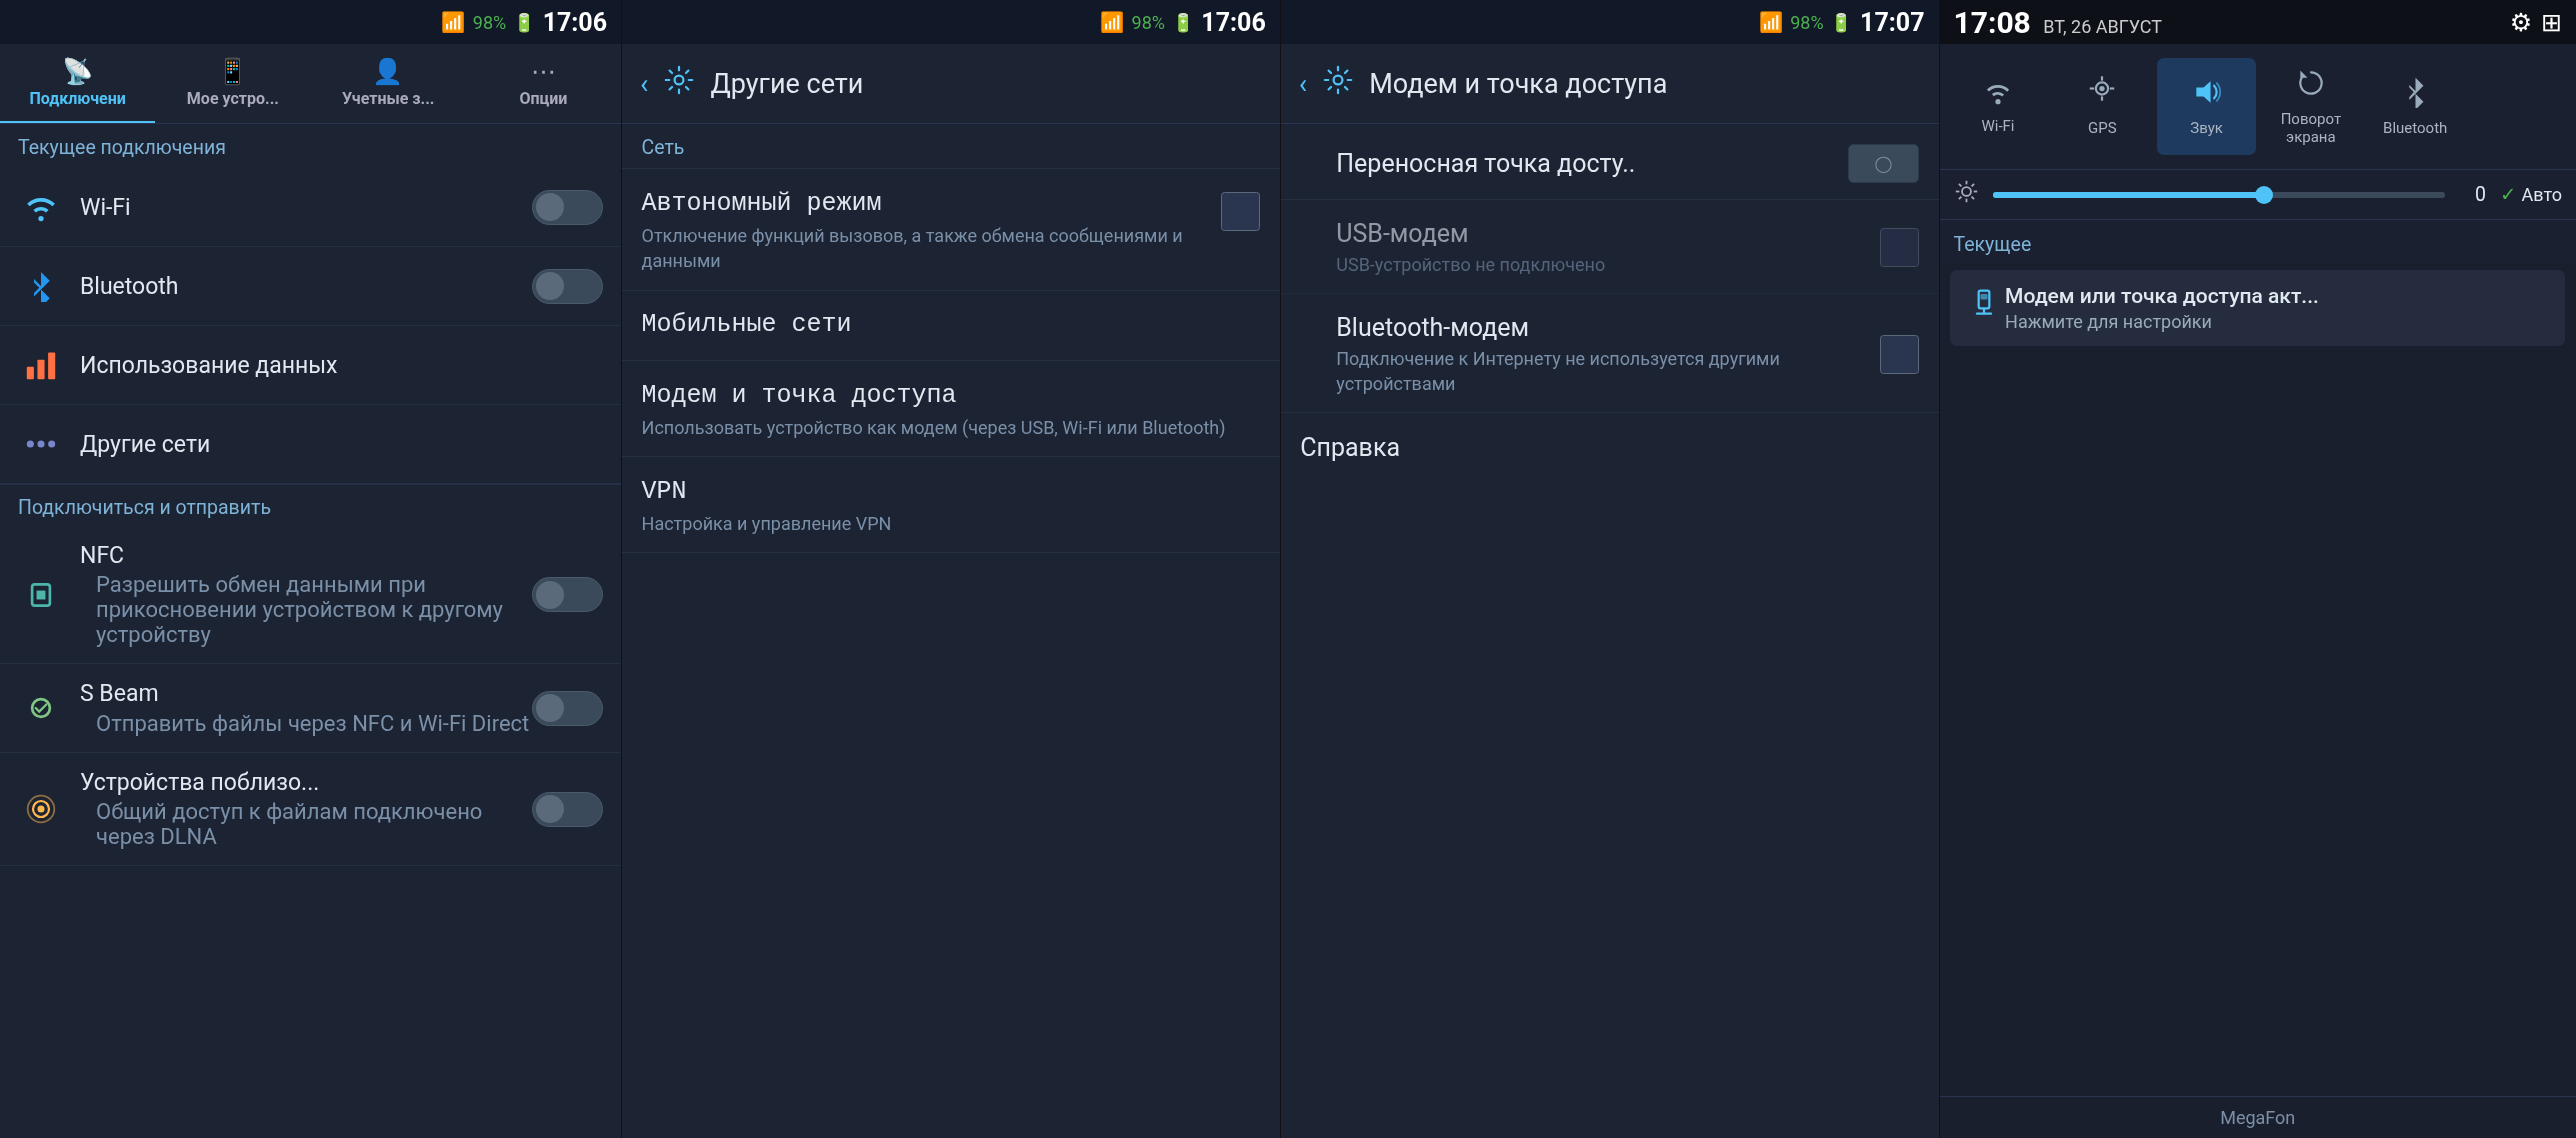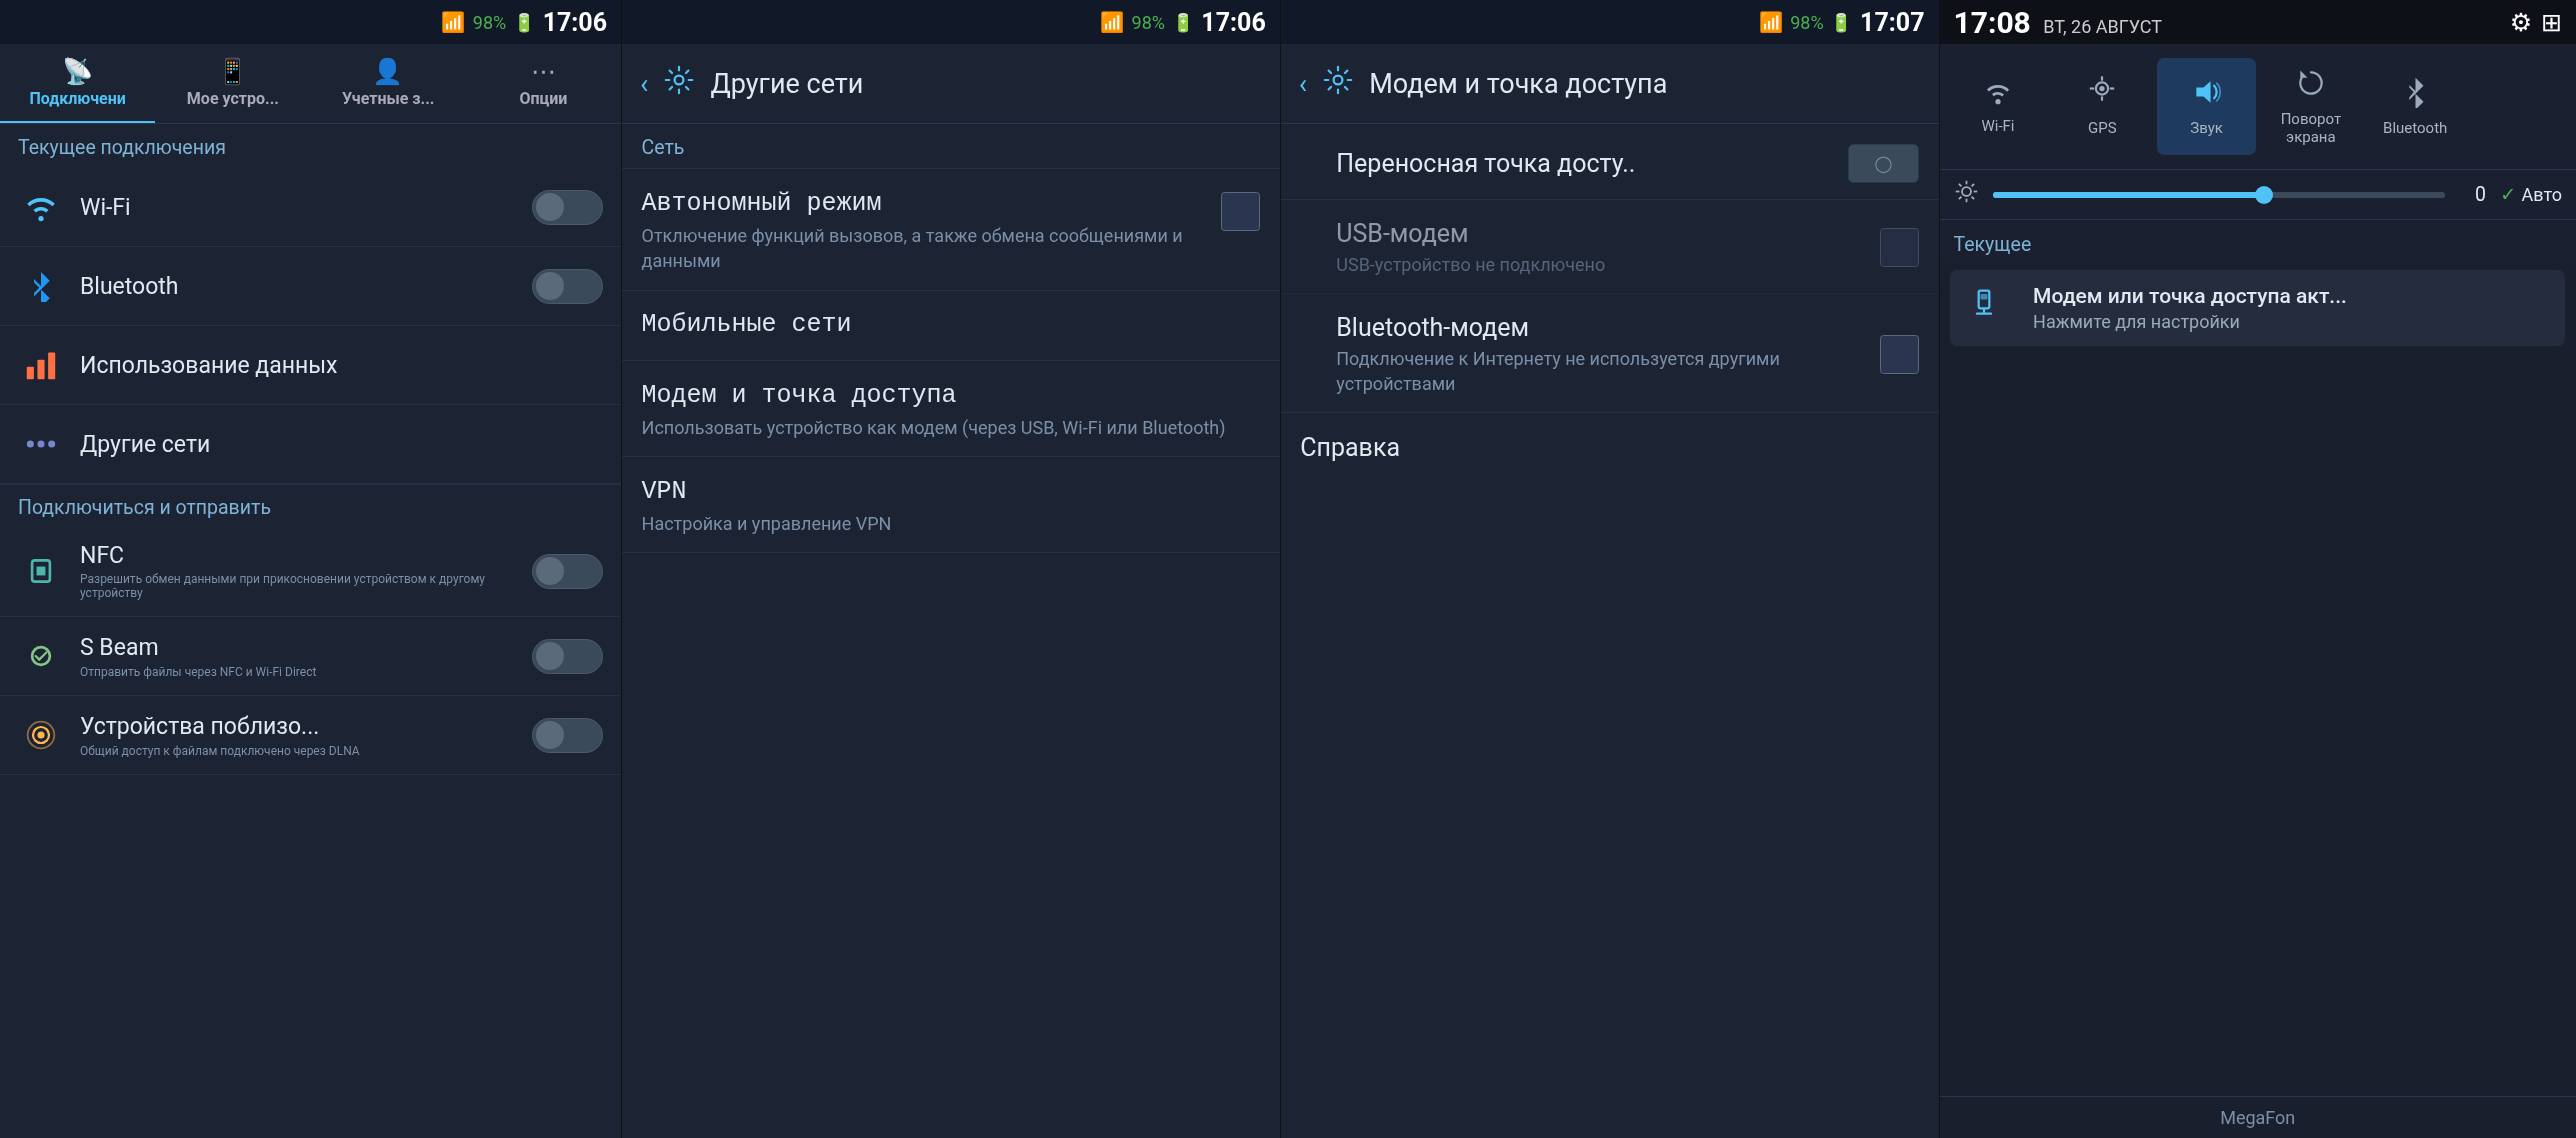--- a/index.html
+++ b/index.html
@@ -76,21 +76,21 @@
       height: 46px;
       display: flex;
       align-items: center;
       justify-content: center;
       margin-right: 16px;
       font-size: 27px;
       flex-shrink: 0;
     }
     .item-text { flex: 1; }
     .item-title { font-size: 23px; color: #e0e8f0; }
-    .item-subtitle { font-size: 12px; color: #7a8fa8; margin-top: 3.5px; }
+    .item-subtitle { font-size: 22px; color: #7a8fa8; margin-top: 3.5px; margin-left: 16px; }
     .sub-section-header {
       padding: 10.6px 18px 7px;
       font-size: 19.5px;
       color: #7eb3d8;
       background: #1c2333;
       border-top: 0.9px solid #263045;
     }
     .item-icon-wifi { color: #4fc3f7; }
     .item-icon-bt { color: #2196f3; }
     .item-icon-data { color: #ff7043; }
@@ -265,21 +265,21 @@
       font-size: 19.5px;
       color: #7eb3d8;
       background: #1a2030;
     }
     .notif-card {
       background: #242c3d;
       margin: 7px 10.6px;
       border-radius: 7px;
       padding: 14px;
       display: flex;
-      gap: 30px;
+      gap: 2px;
       align-items: flex-start;
     }
     .notif-card-icon {
       width: 39px;
       height: 39px;
       display: flex;
       align-items: center;
       justify-content: center;
       font-size: 25px;
       color: #4fc3f7;

